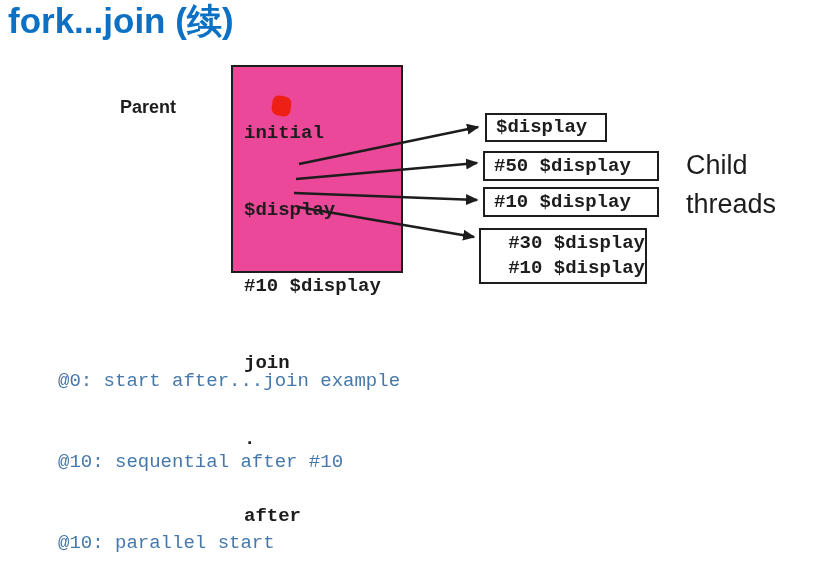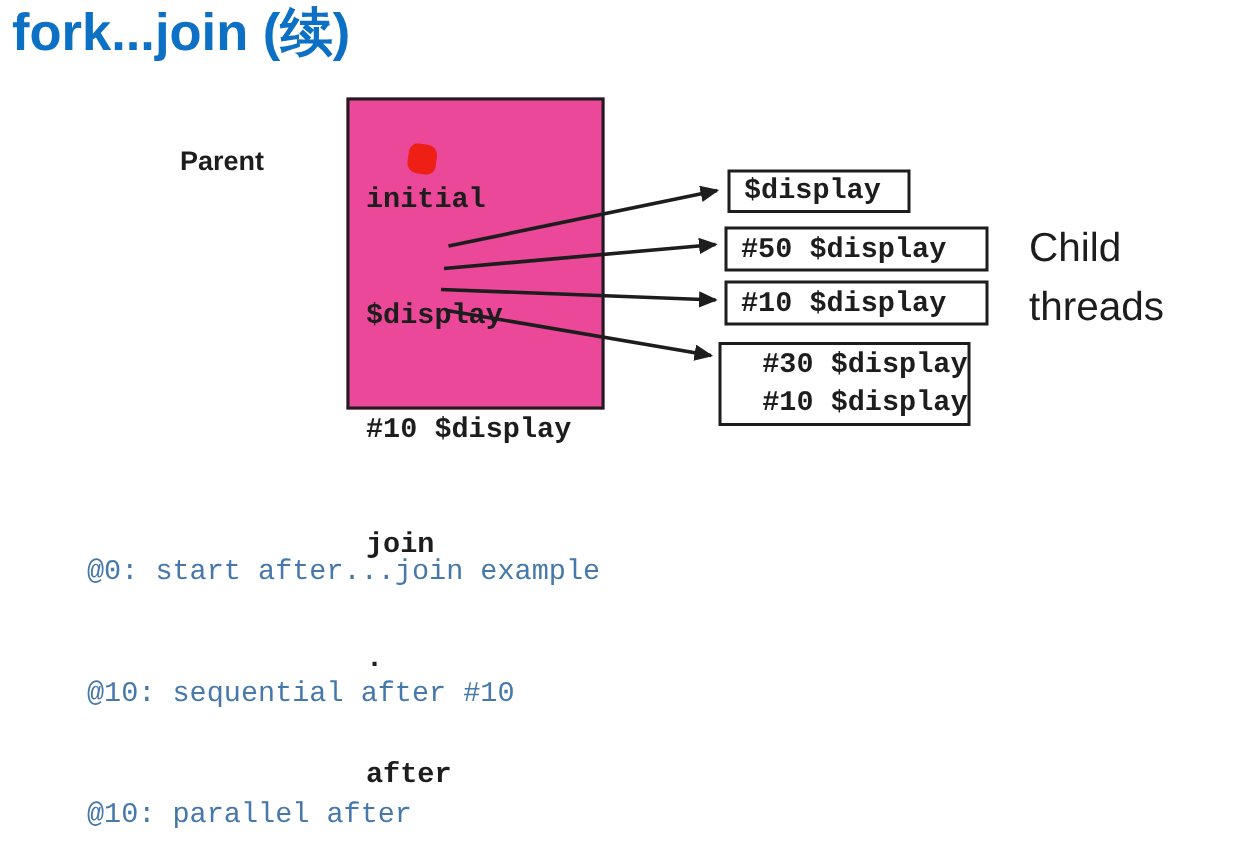--- a/index.html
+++ b/index.html
@@ -127,21 +127,21 @@
     </defs>
     <line x1="299" y1="164" x2="478" y2="127" stroke="#1d1d1d" stroke-width="2.4" marker-end="url(#ah)"></line>
     <line x1="296" y1="179" x2="477" y2="163" stroke="#1d1d1d" stroke-width="2.4" marker-end="url(#ah)"></line>
     <line x1="294" y1="193" x2="477" y2="200" stroke="#1d1d1d" stroke-width="2.4" marker-end="url(#ah)"></line>
     <line x1="298" y1="207" x2="474" y2="237" stroke="#1d1d1d" stroke-width="2.4" marker-end="url(#ah)"></line>
   </svg>
 
   <div class="output-block">
     <div>@0: start after...join example</div>
     <div>@10: sequential after #10</div>
-    <div>@10: parallel after</div>
+    <div>@10: parallel start</div>
     
     
     
     
     
     
   </div>
 
 </div>
 

